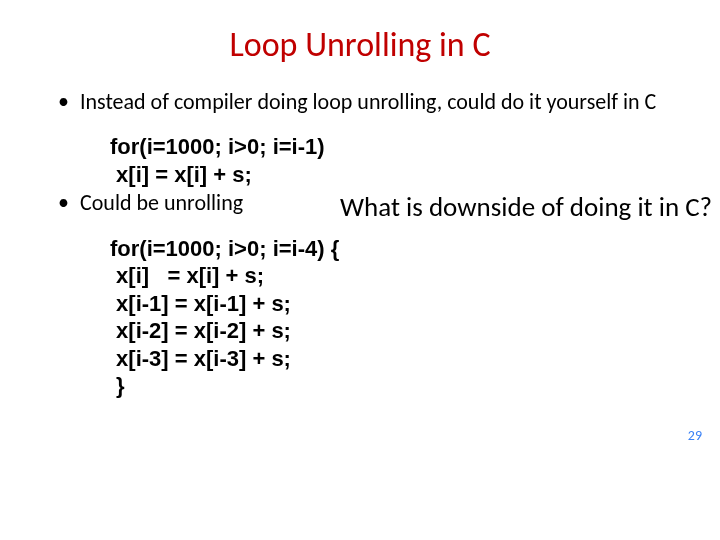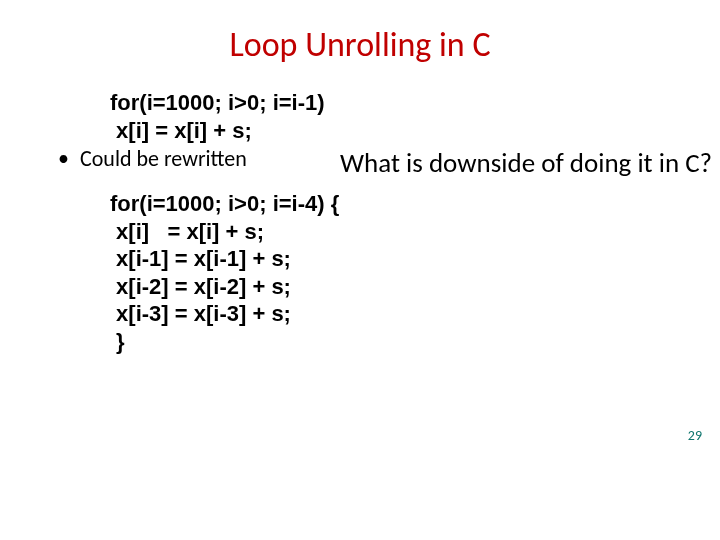--- a/index.html
+++ b/index.html
@@ -65,37 +65,40 @@
     left: 300px;
     top: 0;
     font-size: 27px;
     white-space: nowrap;
   }
   .pagenum {
     position: absolute;
     right: 18px;
     bottom: 12px;
     font-size: 14px;
-    color: #0f766e;
+    color: #3b82f6;
   }
 </style>
 </head>
 <body>
 
 <div class="slide">
 
   <h1 class="title">Loop Unrolling in C</h1>
 
+  <ul class="top">
+    <li>Instead of compiler doing loop unrolling, could do it yourself in C</li>
+  </ul>
 
   <div class="code">for(i=1000; i&gt;0; i=i-1)
  x[i] = x[i] + s;</div>
 
   <div class="row-with-callout">
     <ul class="top">
-      <li>Could be rewritten</li>
+      <li>Could be unrolling</li>
     </ul>
     <div class="callout">What is downside of doing it in C?</div>
   </div>
 
   <div class="code">for(i=1000; i&gt;0; i=i-4) {
  x[i]   = x[i] + s;
  x[i-1] = x[i-1] + s;
  x[i-2] = x[i-2] + s;
  x[i-3] = x[i-3] + s;
  }</div>

